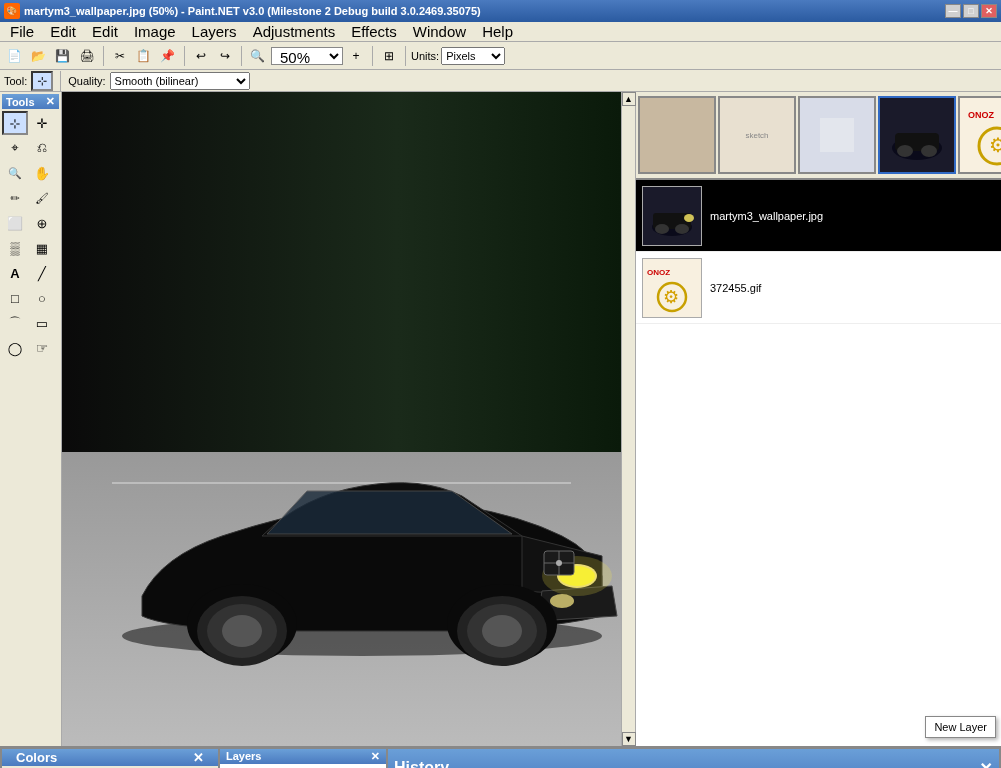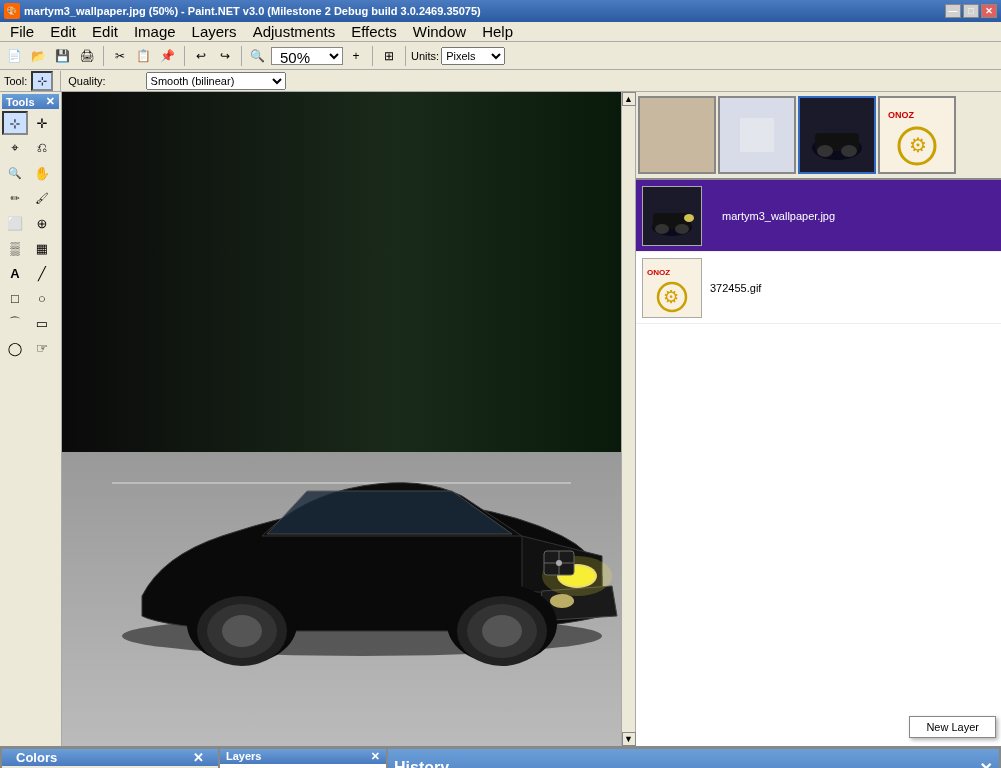--- a/index.html
+++ b/index.html
@@ -168,21 +168,21 @@
       background: white;
     }
     .file-item {
       display: flex;
       align-items: center;
       padding: 4px 6px;
       border-bottom: 1px solid #eee;
       cursor: pointer;
       min-height: 72px;
     }
-    .file-item.selected { background: #4c1d95; color: white; gap: 12px; }
+    .file-item.selected { background: #000000; color: white; }
     .file-thumb {
       width: 60px; height: 60px;
       background: #ddd;
       border: 1px solid #aaa;
       margin-right: 8px;
       flex-shrink: 0;
       display: flex; align-items: center; justify-content: center;
       overflow: hidden;
     }
     .file-name { font-size: 11px; }
@@ -290,21 +290,21 @@
       background: #ddd;
       opacity: 0.5;
     }
 
     #new-layer-popup {
       position: absolute;
       bottom: 30px;
       right: 5px;
       background: white;
       border: 1px solid #888;
-      padding: 4px 16px;
+      padding: 4px 8px;
       font-size: 11px;
       box-shadow: 2px 2px 4px rgba(0,0,0,0.3);
       white-space: nowrap;
       z-index: 100;
     }
   </style>
 </head>
 <body>
 
 <div id="titlebar">
@@ -356,21 +356,21 @@
   <select style="font-size:11px; height:18px; width:64px;">
     <option>Pixels</option><option>Inches</option><option>CM</option>
   </select>
 </div>
 
 <div id="toolbar2">
   <span>Tool:</span>
   <div style="width:22px;height:20px;background:#cce0ff;border:2px inset #888;display:flex;align-items:center;justify-content:center;font-size:12px;">⊹</div>
   <div class="tb-sep"></div>
   <span>Quality:</span>
-  <select style="font-size:11px; height:18px; width:140px;margin-left:36px;">
+  <select style="font-size:11px; height:18px; width:140px;">
     <option>Smooth (bilinear)</option><option>Nearest Neighbor</option>
   </select>
 </div>
 
 <div id="main">
 
   <div id="tools-panel">
     <div id="tools-title">
       <span>Tools</span>
       <span>✕</span>
@@ -469,20 +469,26 @@
 
     <div id="file-browser-scroll">
       <div class="scroll-btn">▲</div>
       <div style="flex:1;background:#ece9d8;"></div>
       <div class="scroll-btn">▼</div>
     </div>
     <div id="file-browser">
 
       <div id="thumb-strip">
         <div class="thumb-item" style="background:#c8b8a0;"></div>
+        <div class="thumb-item" style="background:#e8e0d0;font-size:9px;overflow:hidden;">
+          <svg width="74" height="74" viewBox="0 0 74 74">
+            <rect fill="#e8e0d0" width="74" height="74"></rect>
+            <text x="37" y="40" text-anchor="middle" font-size="8" fill="#888">sketch</text>
+          </svg>
+        </div>
         <div class="thumb-item" style="background:#e0e0e8;">
           <svg width="74" height="74" viewBox="0 0 74 74">
             <rect fill="#d8dce8" width="74" height="74"></rect>
             <rect x="20" y="20" width="34" height="34" fill="#e8eaf0" opacity="0.7"></rect>
           </svg>
         </div>
         <div class="thumb-item active" style="background:#1a1a2a;">
           <svg width="74" height="74" viewBox="0 0 74 74">
             <rect fill="#1a1a2a" width="74" height="74"></rect>
             <ellipse cx="37" cy="50" rx="25" ry="12" fill="#0a0a1a"></ellipse>

